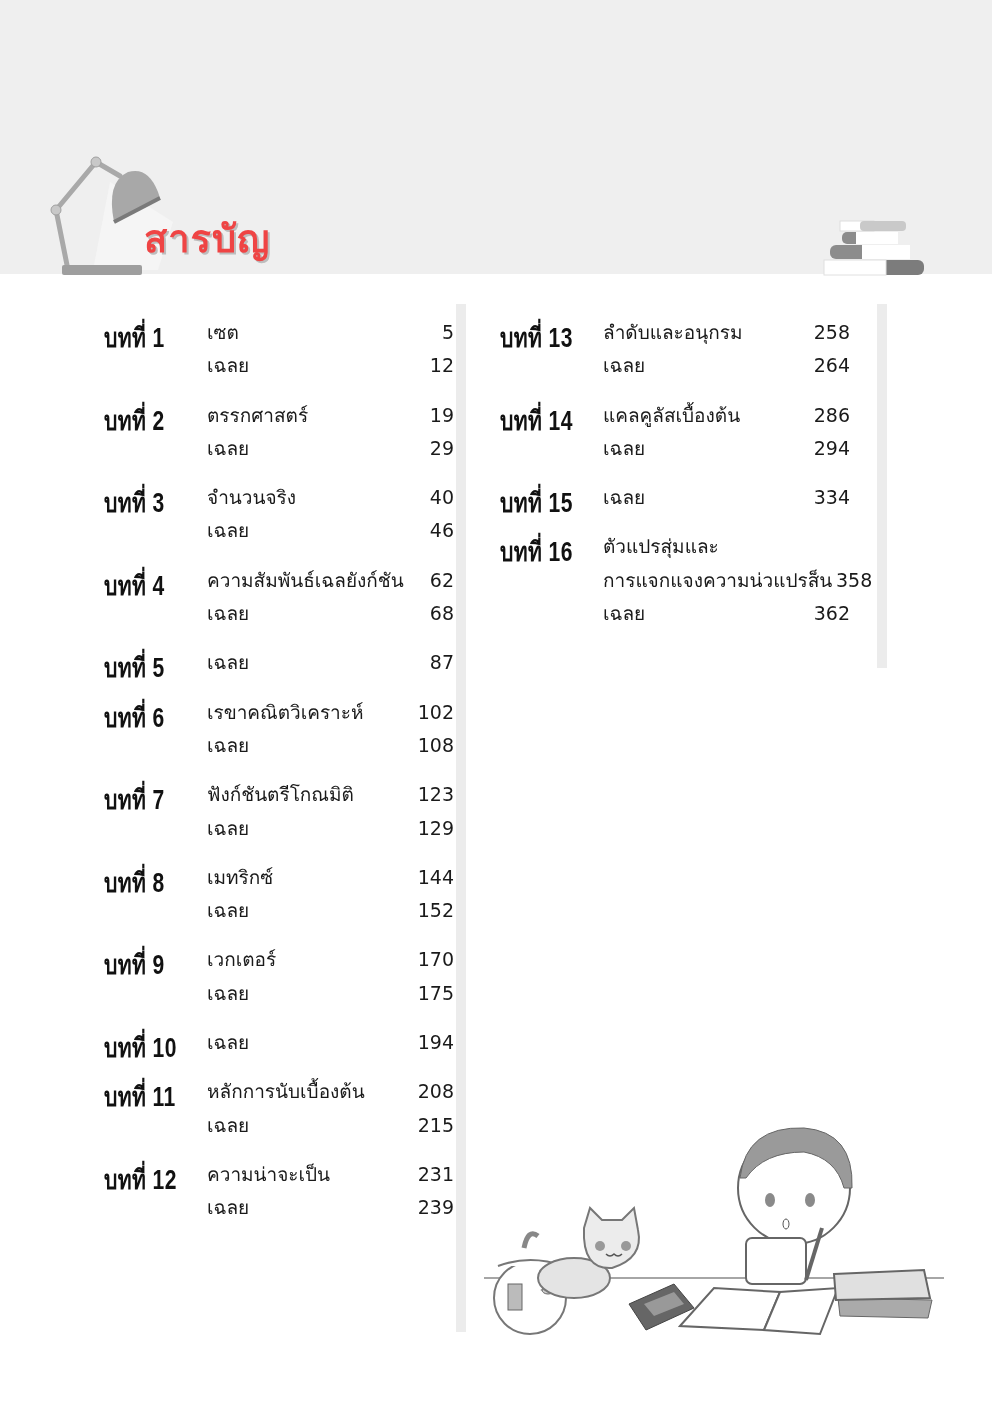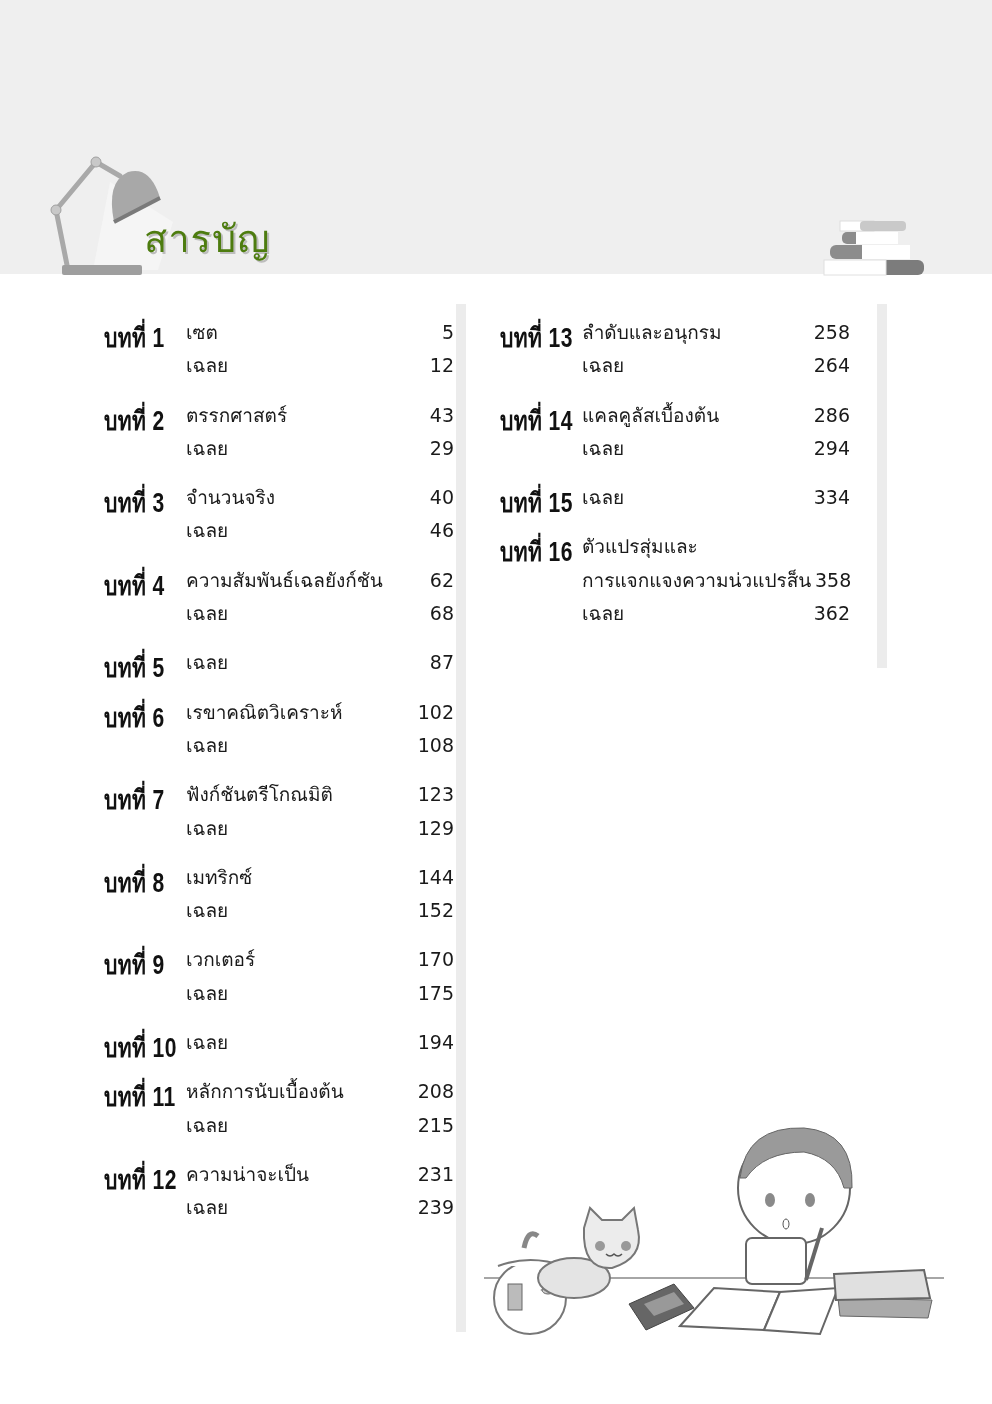--- a/index.html
+++ b/index.html
@@ -6,43 +6,43 @@
     body {
       width: 992px; height: 1404px; position: relative; overflow: hidden;
       background: #ffffff; font-family: "DejaVu Sans", "Liberation Sans", sans-serif; color: #1a1a1a;
     }
     .header-band {
       position: absolute; left: 0; top: 0; width: 992px; height: 274px;
       background: #efefef;
     }
     .lamp { position: absolute; left: 48px; top: 152px; width: 130px; height: 126px; }
     .page-title {
-      position: absolute; left: 144px; top: 208px; font-size: 38px; font-weight: normal;
-      color: #4d7c0f; letter-spacing: 1px;
+      position: absolute; left: 144px; top: 208px; font-size: 38px; font-weight: bold;
+      color: #ef4444; letter-spacing: 1px;
       text-shadow: 2px 2px 0 #bdbdbd;
       font-family: "DejaVu Sans", sans-serif;
     }
     .books { position: absolute; left: 822px; top: 218px; width: 106px; height: 60px; }
 
     .col-bar { position: absolute; width: 10px; background: #ececec; }
     .col-bar.left { left: 456px; top: 304px; height: 1028px; }
     .col-bar.right { left: 877px; top: 304px; height: 364px; }
 
     .toc-col { position: absolute; }
     .toc-col.left { left: 104px; top: 316px; width: 350px; }
     .toc-col.right { left: 500px; top: 316px; width: 350px; }
 
     .chapter { position: relative; margin-bottom: 16px; }
     .chapter-label {
       position: absolute; left: 0; top: 0;
       font-family: "Liberation Sans", sans-serif; font-weight: bold; font-size: 27px;
       color: #111; transform: scaleX(0.78); transform-origin: left top; white-space: nowrap;
       letter-spacing: 0.5px;
     }
-    .lines { margin-left: 82px; }
+    .lines { margin-left: 103px; }
     .line {
       display: flex; justify-content: space-between; align-items: baseline;
       height: 33.3px; line-height: 33.3px; font-size: 19px; color: #1a1a1a;
     }
     .line .title { white-space: nowrap; }
     .line .page { text-align: right; min-width: 40px; }
 
     .illustration { position: absolute; left: 484px; top: 1108px; width: 460px; height: 236px; }
   </style>
 </head>
@@ -90,21 +90,21 @@
           <span class="title">เฉลย</span>
           <span class="page">12</span>
         </div>
     </div>
   </div>
   <div class="chapter">
     <div class="chapter-label">บทที่ 2</div>
     <div class="lines">
       <div class="line">
           <span class="title">ตรรกศาสตร์</span>
-          <span class="page">43</span>
+          <span class="page">19</span>
         </div>
       <div class="line">
           <span class="title">เฉลย</span>
           <span class="page">29</span>
         </div>
     </div>
   </div>
   <div class="chapter">
     <div class="chapter-label">บทที่ 3</div>
     <div class="lines">

